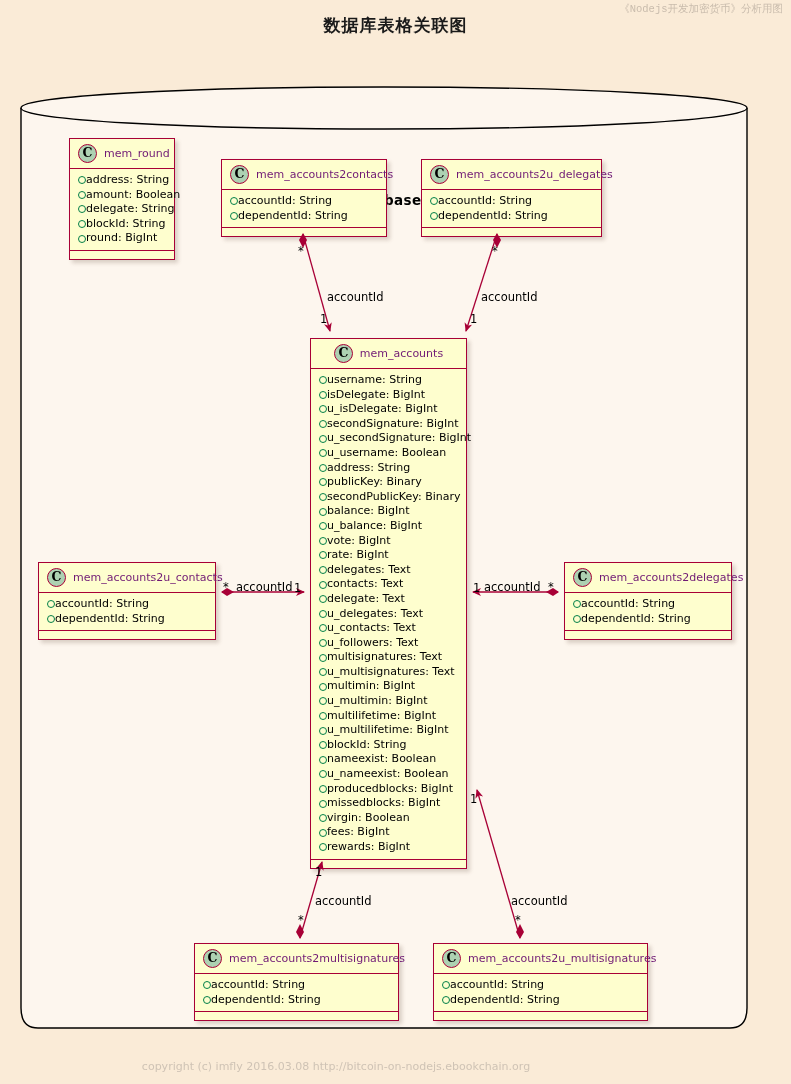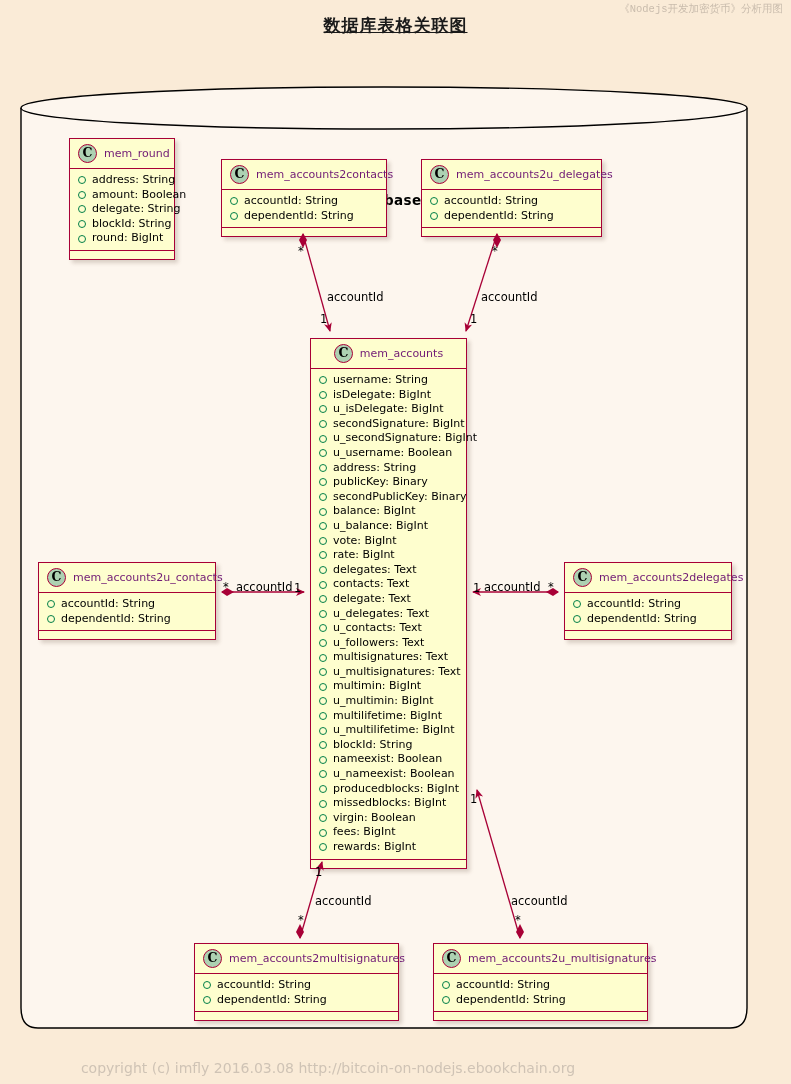--- a/index.html
+++ b/index.html
@@ -21,35 +21,34 @@
   
   .doc-title {
     position: absolute;
     left: 0; top: 14px;
     width: 791px;
     text-align: center;
     font-size: 17px;
     font-weight: bold;
     color: #1A1A1A;
     letter-spacing: 1px;
-    text-decoration: underline;
   }
   .watermark-top {
     position: absolute;
     right: 8px; top: 2px;
     font-size: 10.5px;
     color: #C9BCAD;
     font-family: Liberation Mono, monospace;
   }
   .watermark-bottom {
     position: absolute;
-    left: 0; top: 1060px;
+    left: 8px; top: 1060px;
     width: 656px;
     text-align: center;
-    font-size: 14px;
+    font-size: 11px;
     color: #CFC3B5;
   }
   
   .cylinder {
     position: absolute;
     left: 20px; top: 86px;
     width: 728px; height: 944px;
   }
   .cylinder svg {
     position: absolute;
@@ -103,21 +102,21 @@
     color: #701a75;
     white-space: nowrap;
   }
   .uml .fields {
     padding: 4px 6px 4px 8px;
     border-bottom: 1px solid #A80036;
   }
   .uml .field {
     display: flex;
     align-items: center;
-    gap: 6px;
+    gap: 0;
     font-size: 11px;
     color: #000;
     line-height: 14.6px;
     white-space: nowrap;
   }
   .uml .fld-dot {
     width: 6px; height: 6px;
     border-radius: 50%;
     border: 1.2px solid #038048;
     background: transparent;

